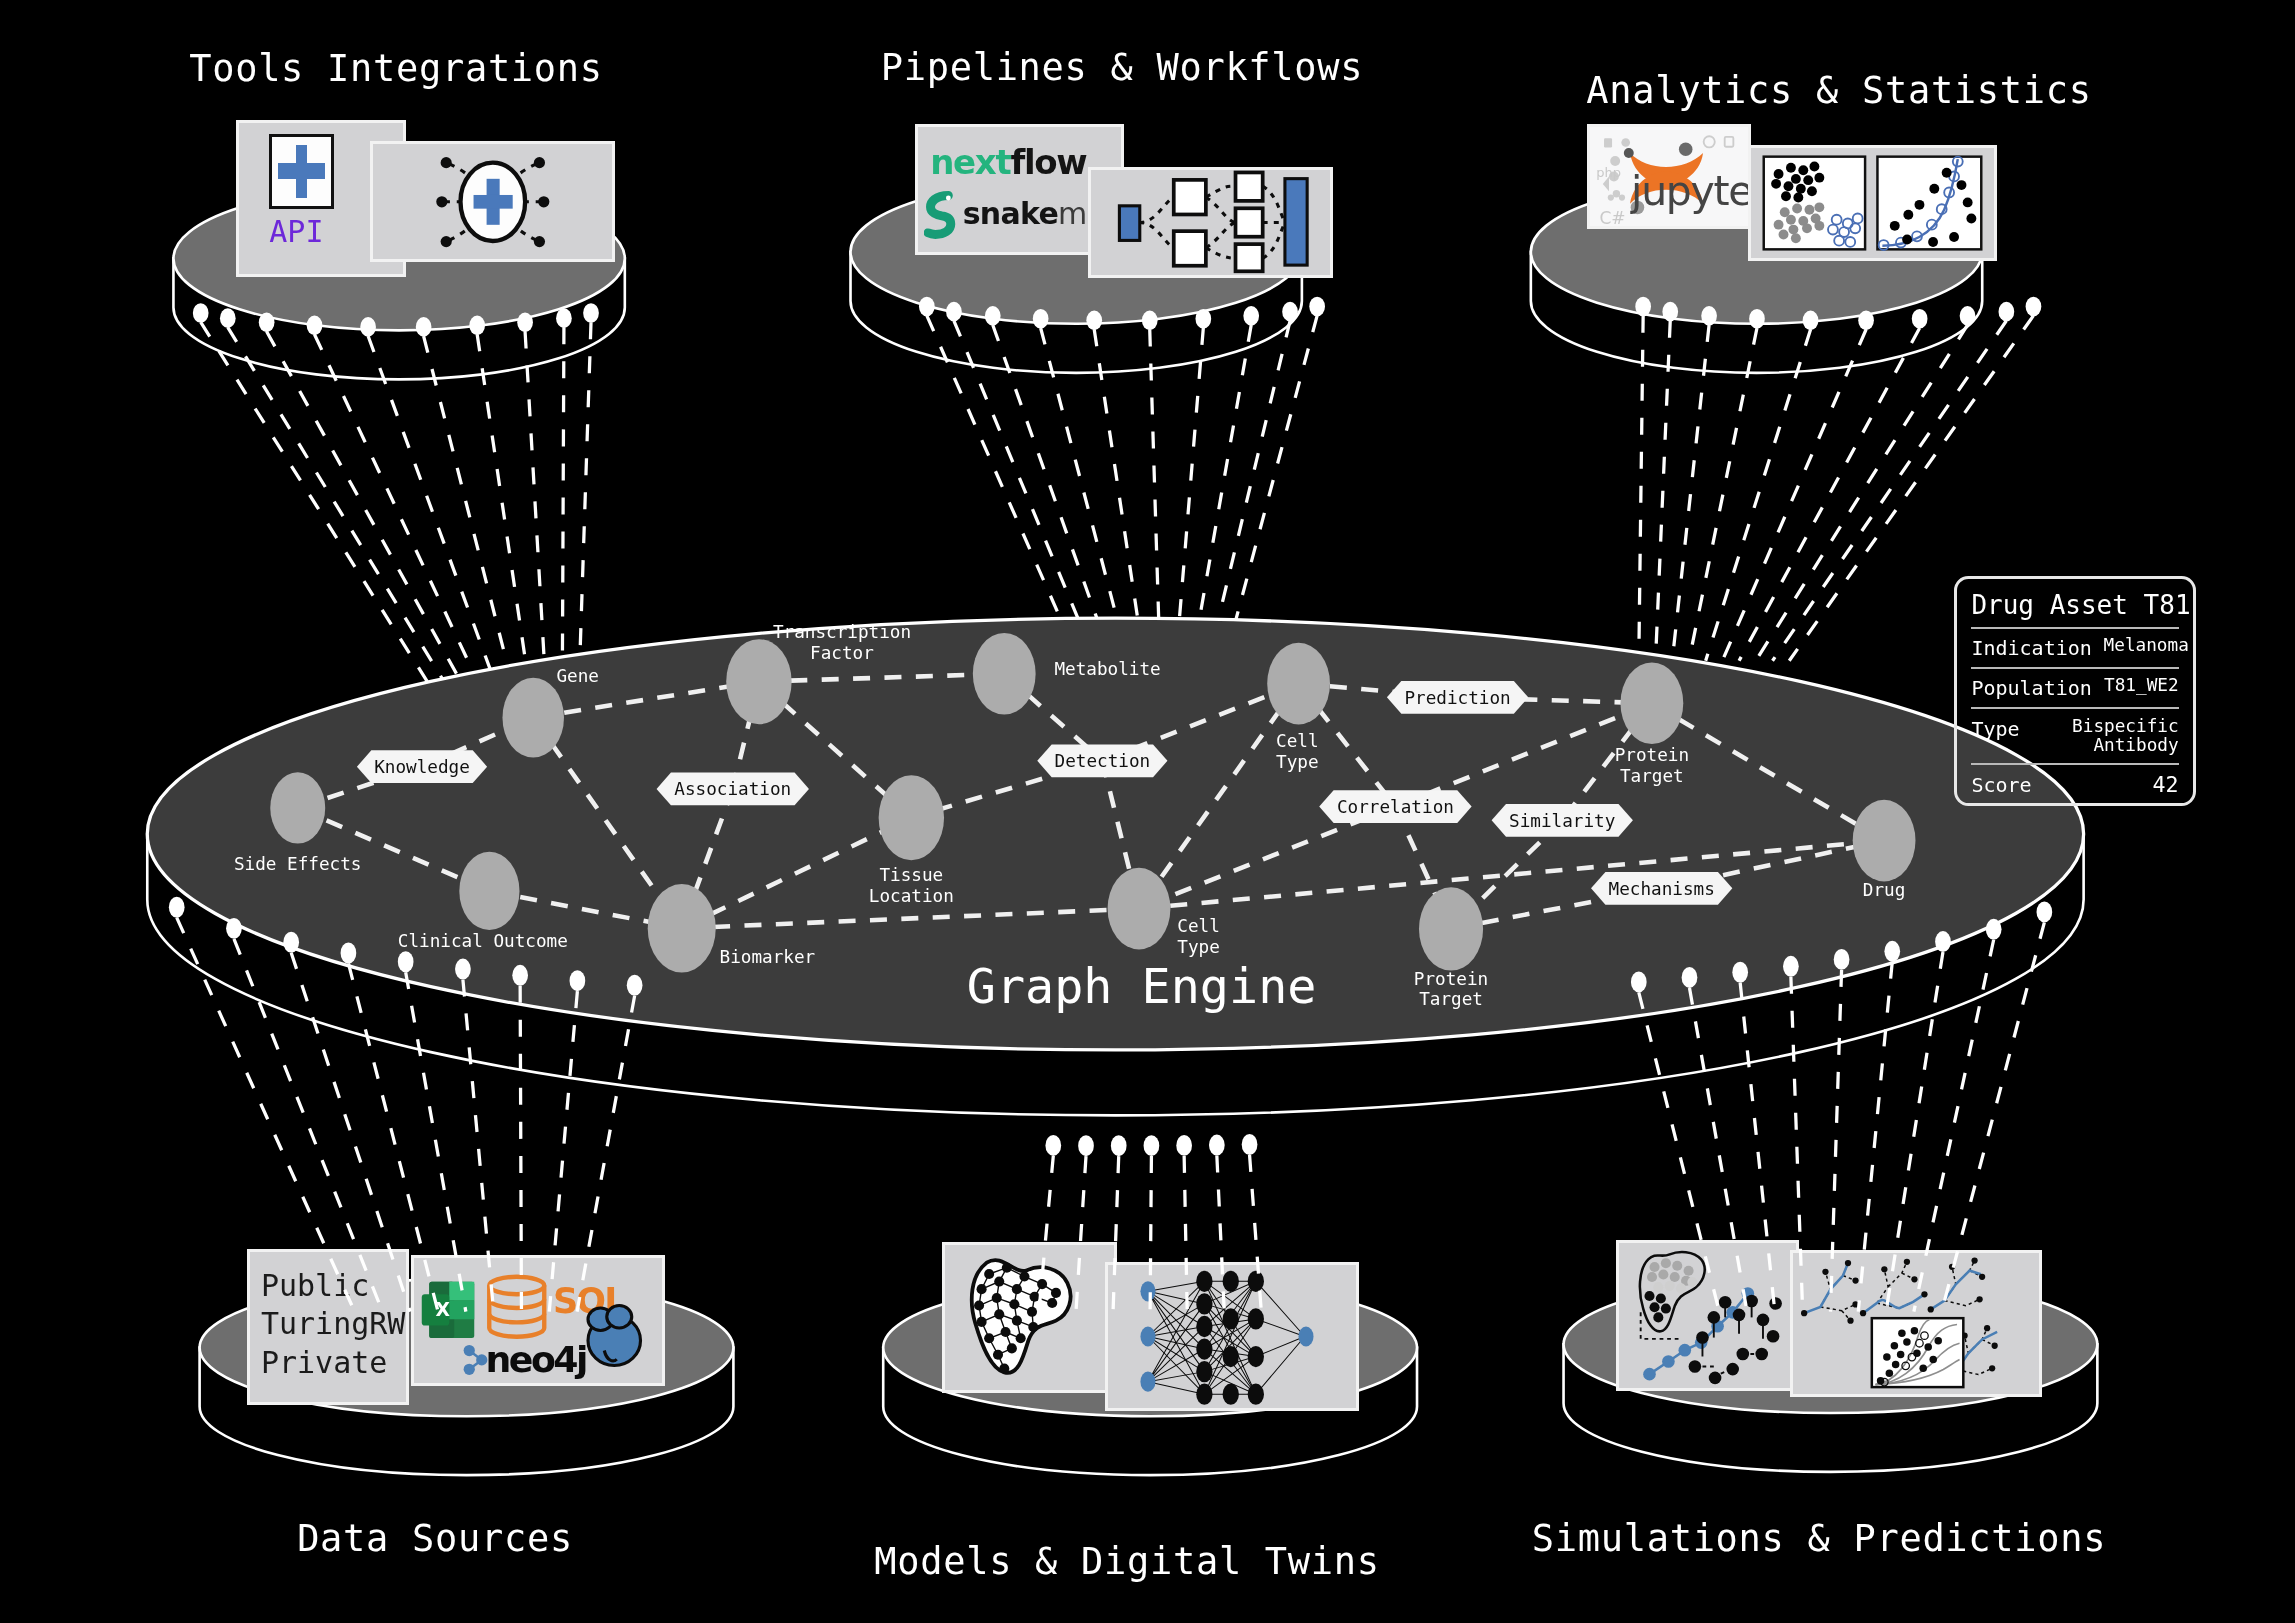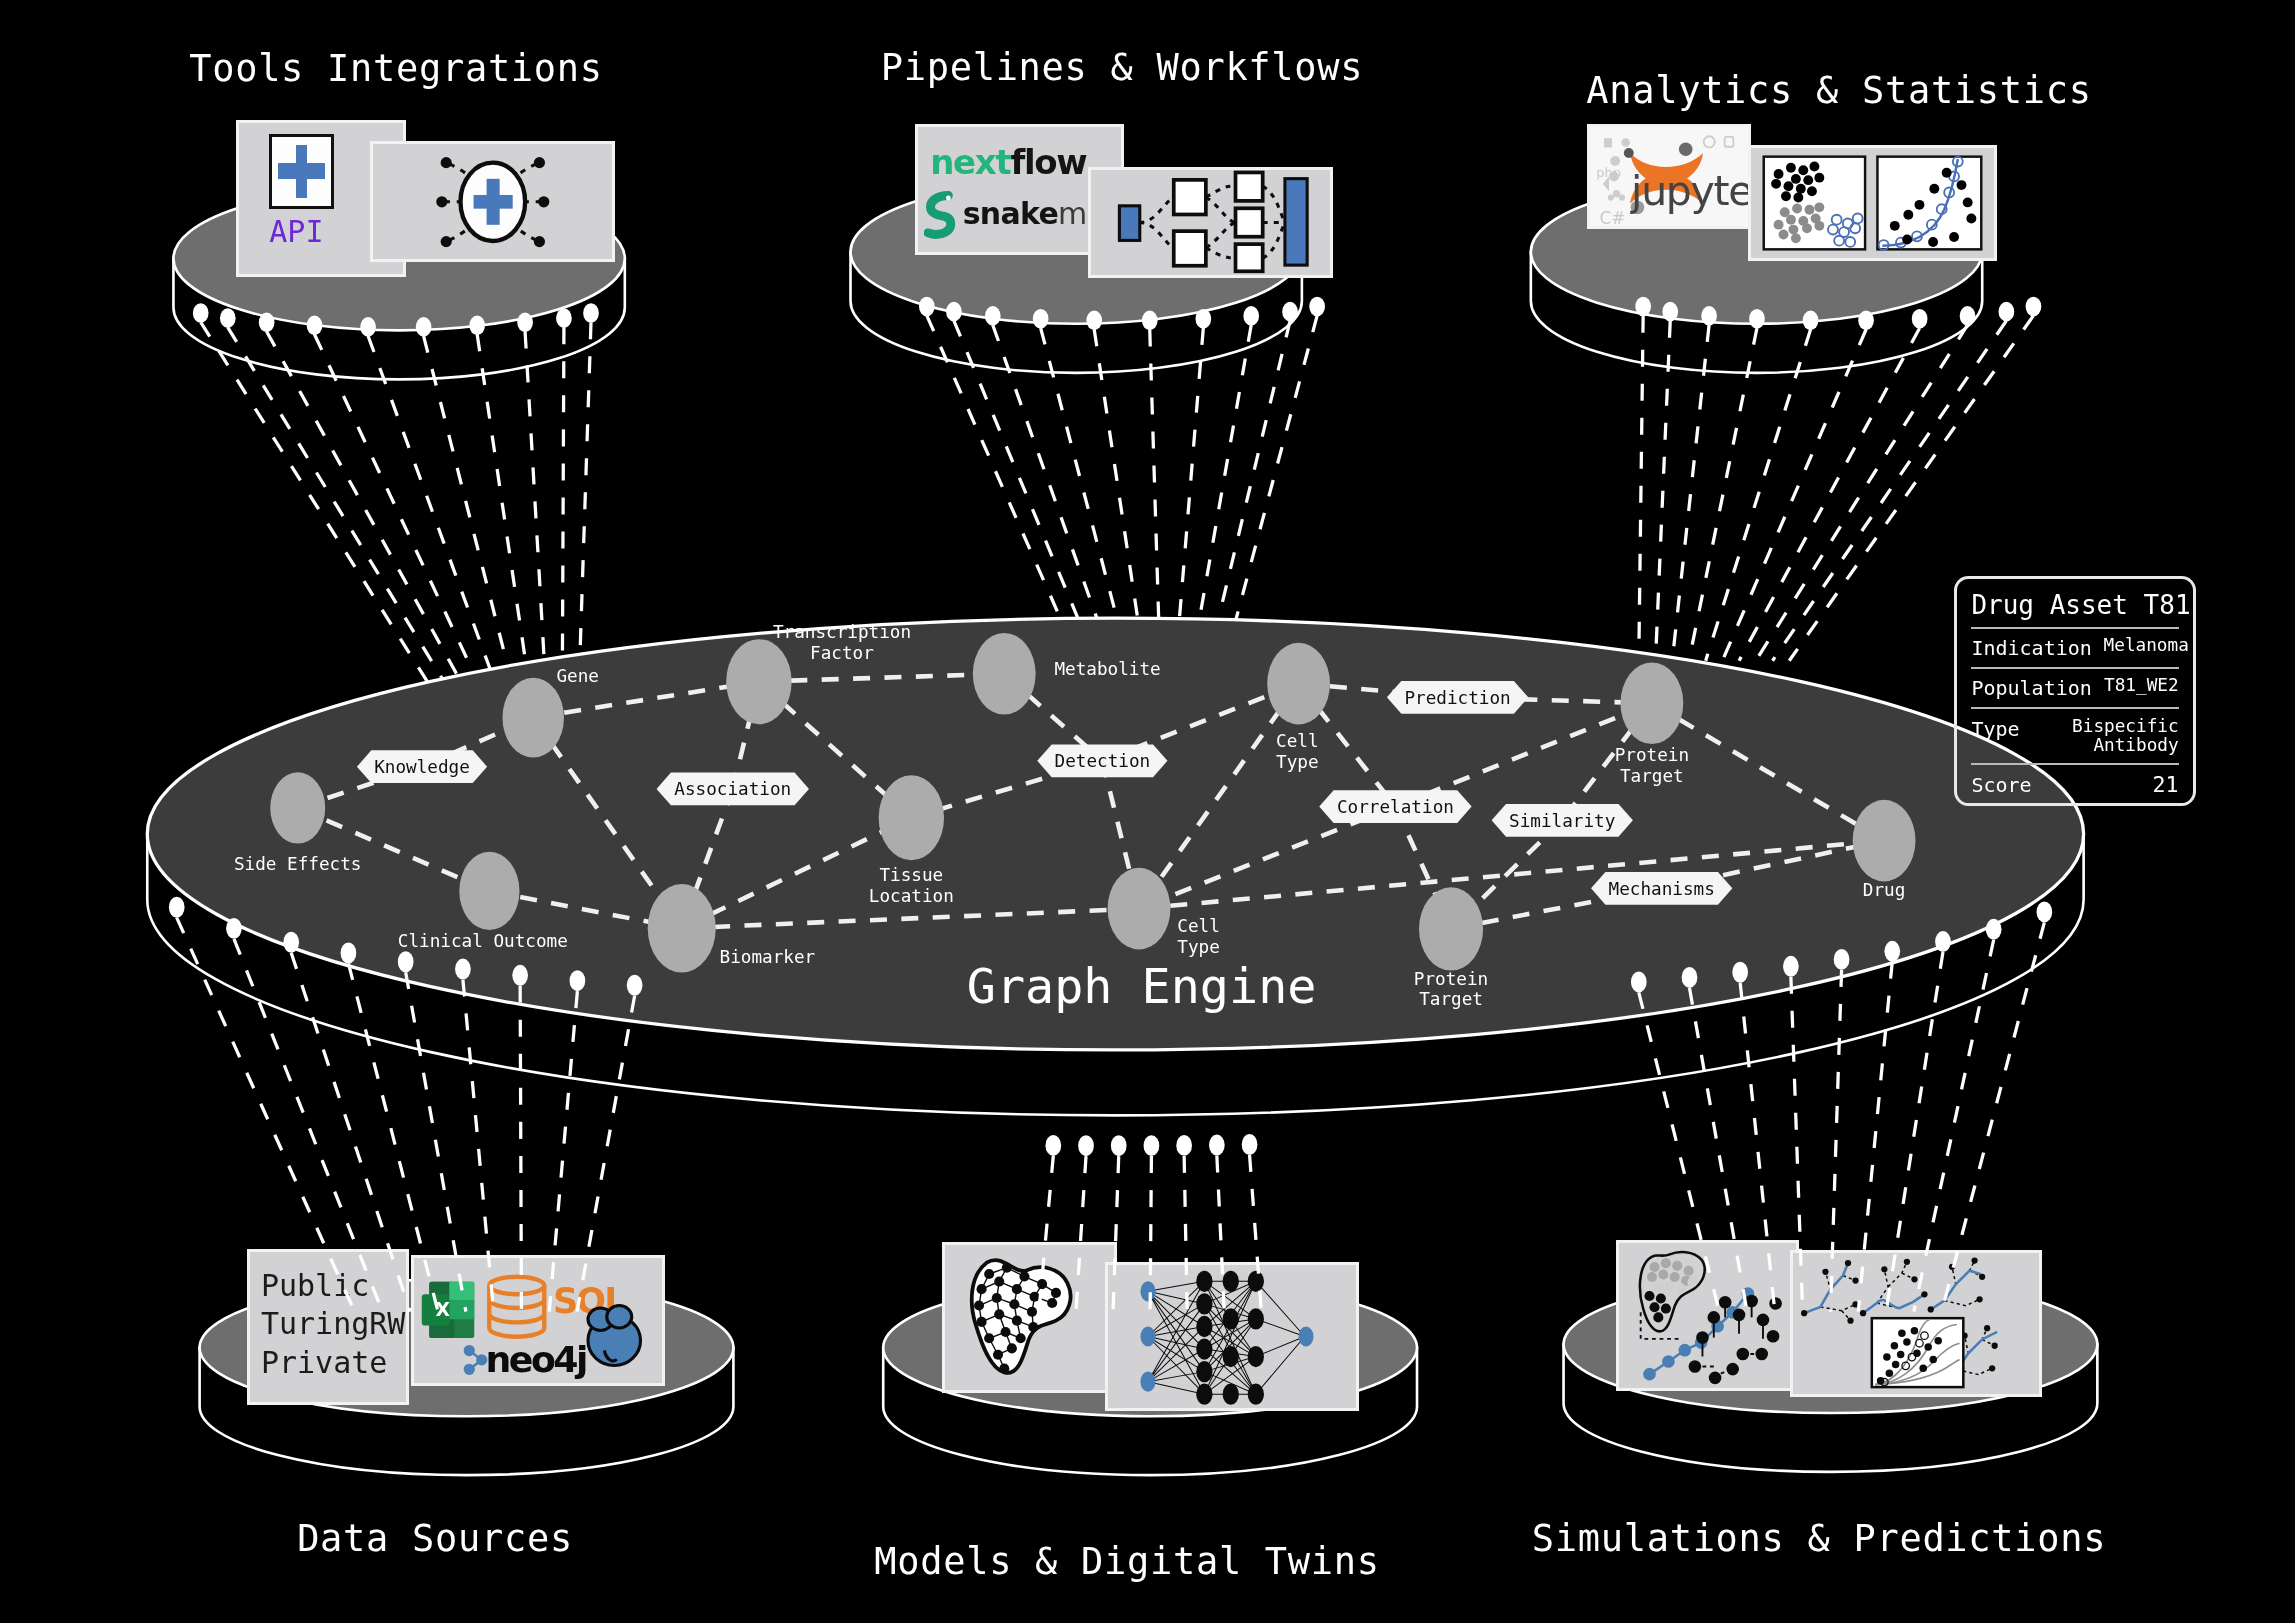--- a/index.html
+++ b/index.html
@@ -812,19 +812,19 @@
           <div class="ic-v">T81_WE2</div>
         </div>
         <div class="ic-hr"></div>
         <div class="ic-row">
           <div class="ic-k">Type</div>
           <div class="ic-v">Bispecific<br>Antibody</div>
         </div>
         <div class="ic-hr"></div>
         <div class="ic-row">
           <div class="ic-k">Score</div>
-          <div class="ic-v big">21</div>
+          <div class="ic-v big">42</div>
         </div>
       </div>
   </div>
 
 </div>
 
 
 </body></html>

